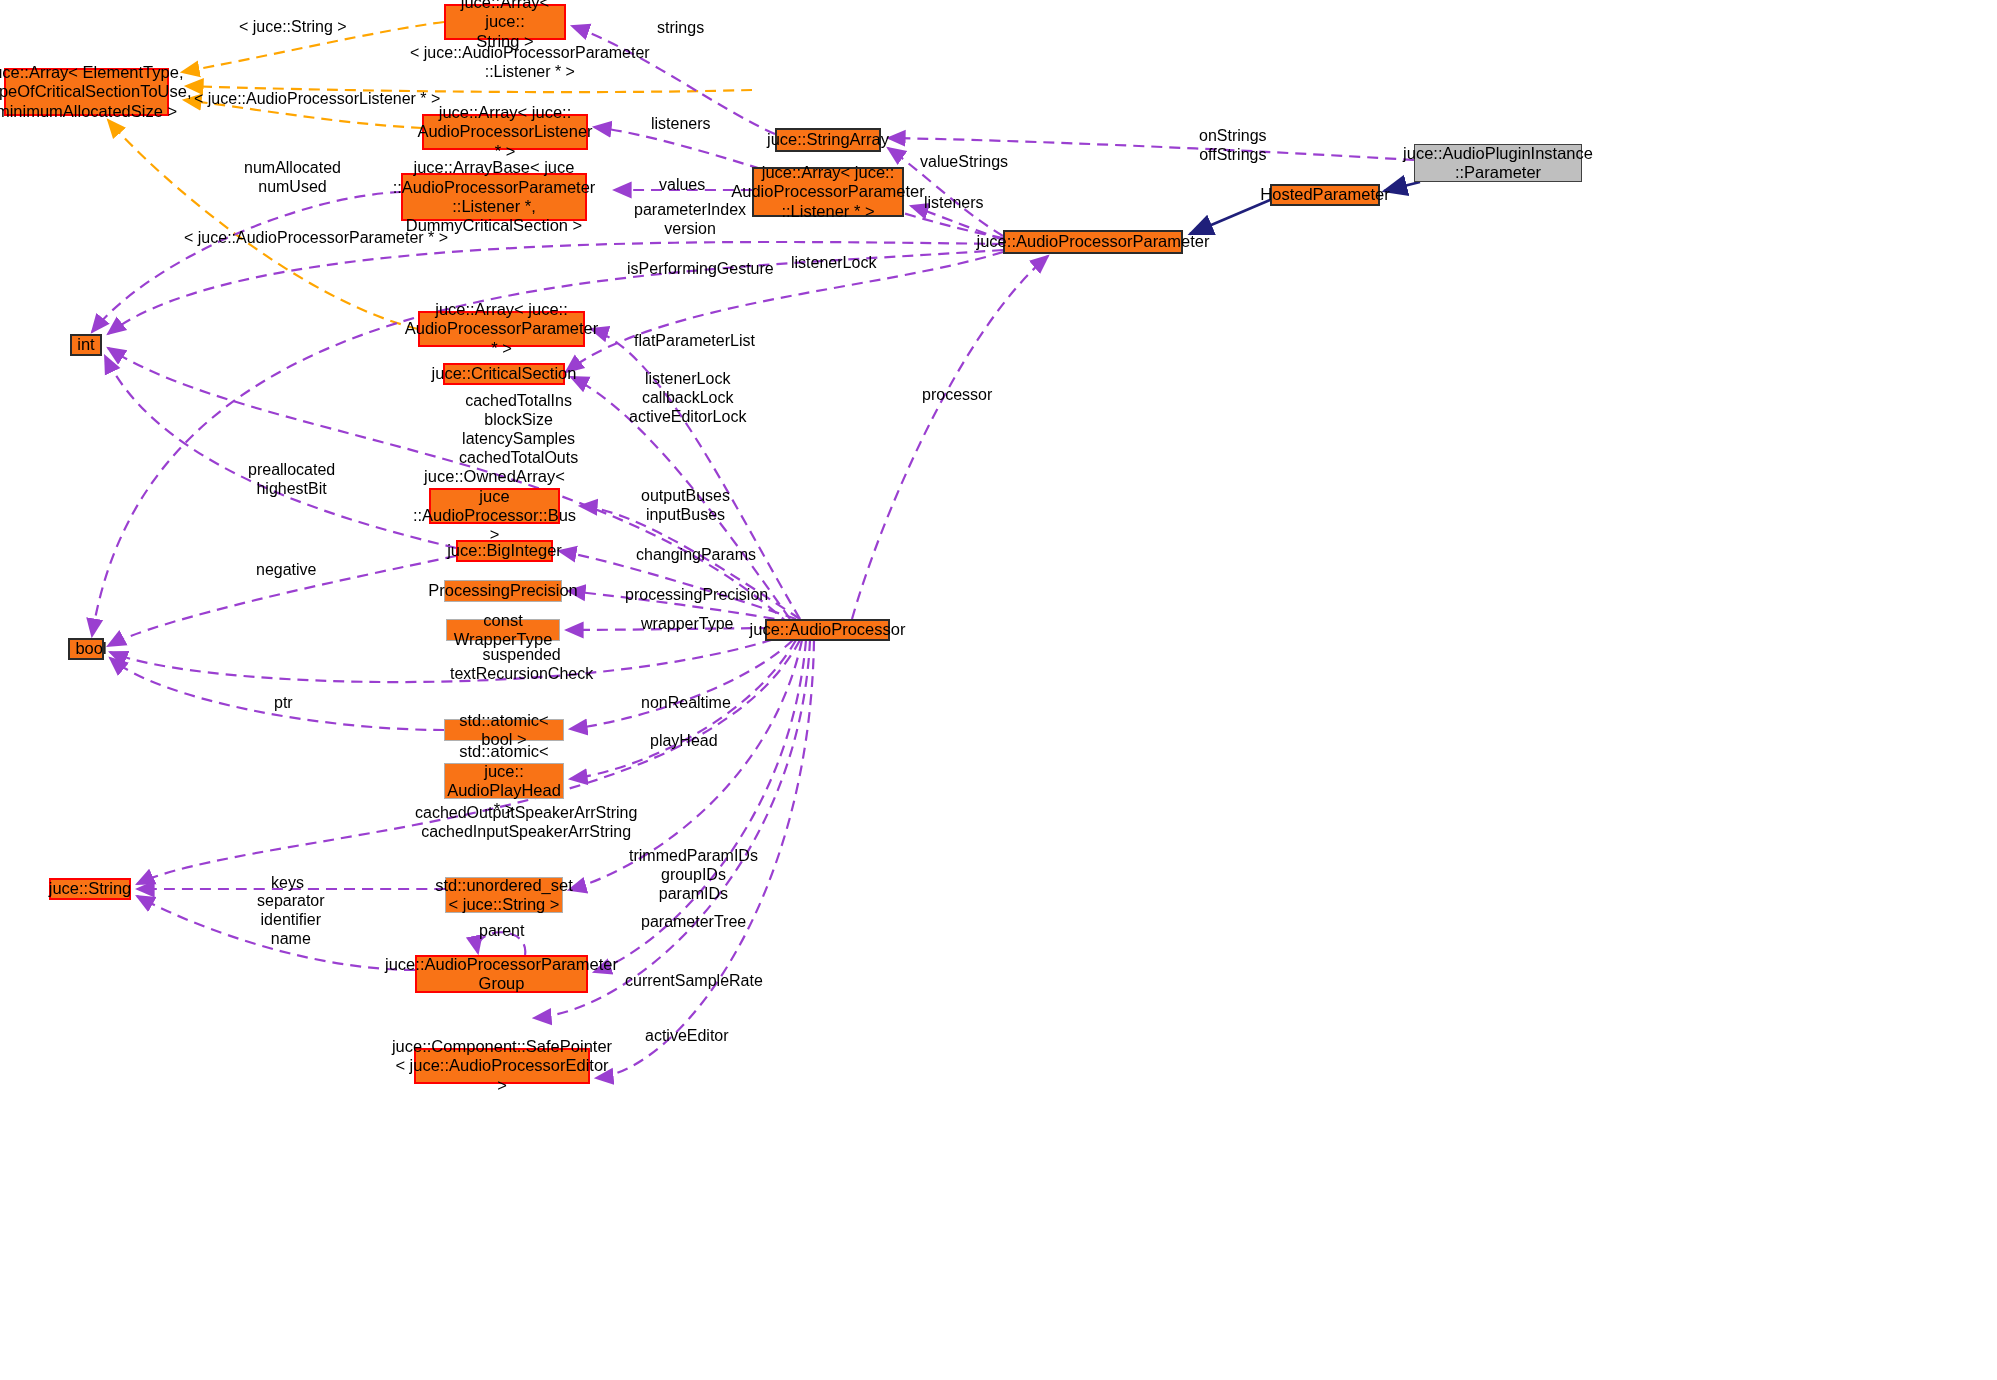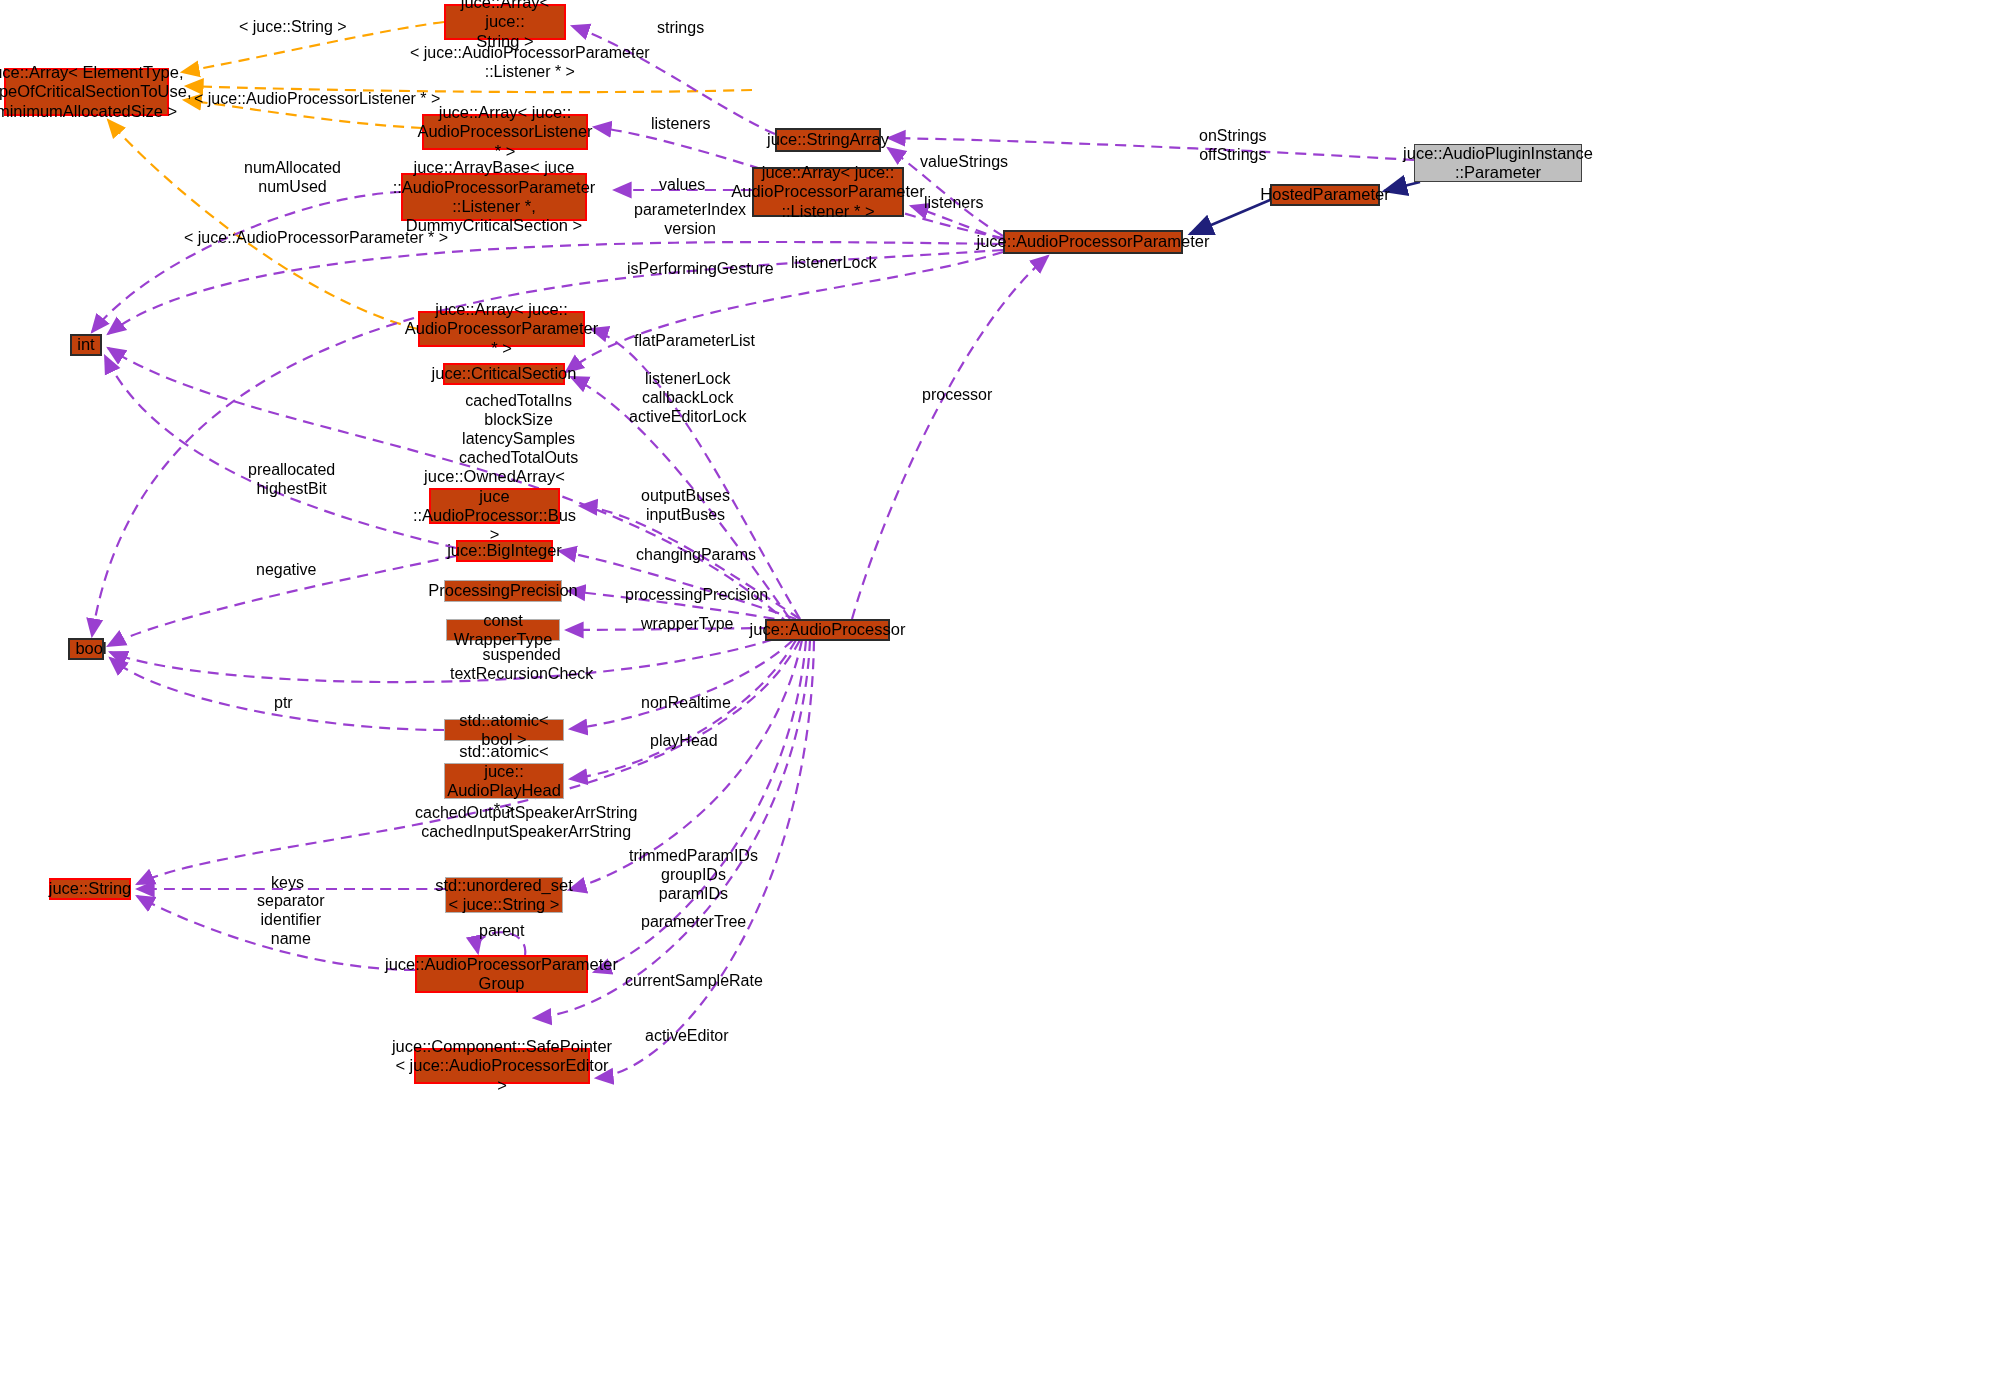--- a/index.html
+++ b/index.html
@@ -24,21 +24,21 @@
     height: 1380px;
     pointer-events: none;
   }
   .node {
     position: absolute;
     box-sizing: border-box;
     display: flex;
     align-items: center;
     justify-content: center;
     text-align: center;
-    background: #c2410c;
+    background: #f97316;
     font-size: 16.5px;
     line-height: 1.18;
     color: #000000;
     white-space: pre-line;
     padding: 2px 6px;
     z-index: 5;
   }
   .node.red    { border: 2px solid #ff0000; }
   .node.black  { border: 2px solid #2b2b2b; }
   .node.grey   { border: 1px solid #b0b0b0; }

